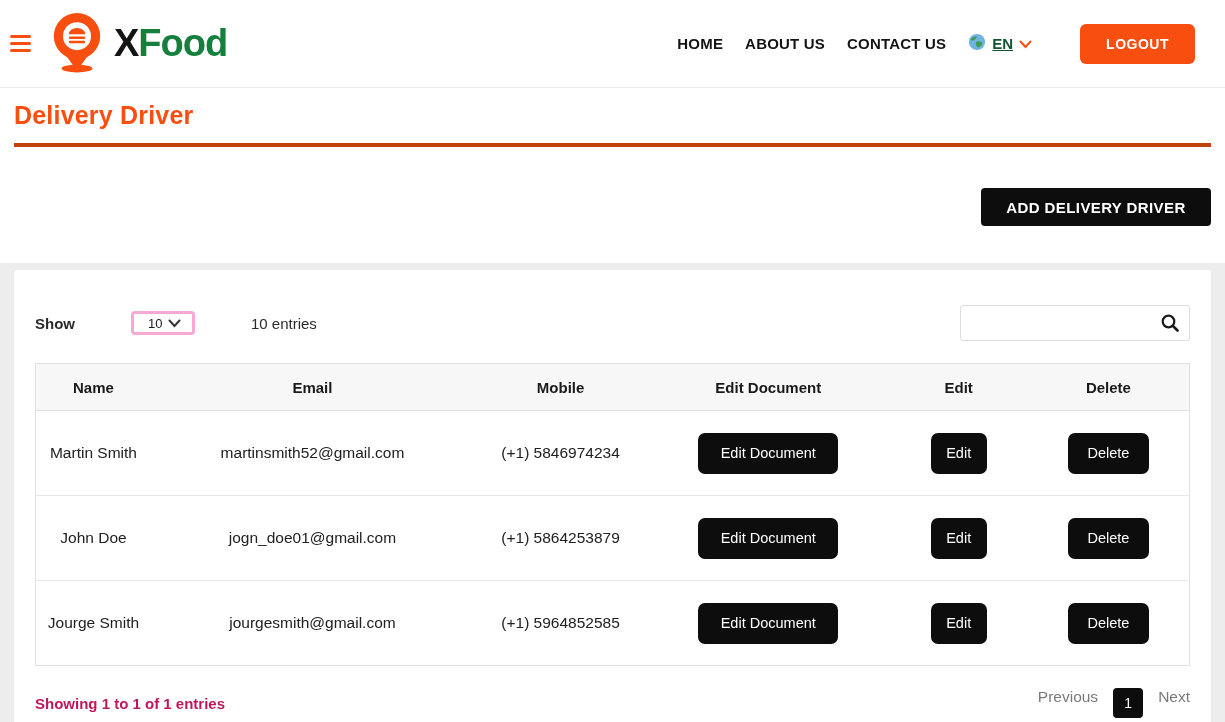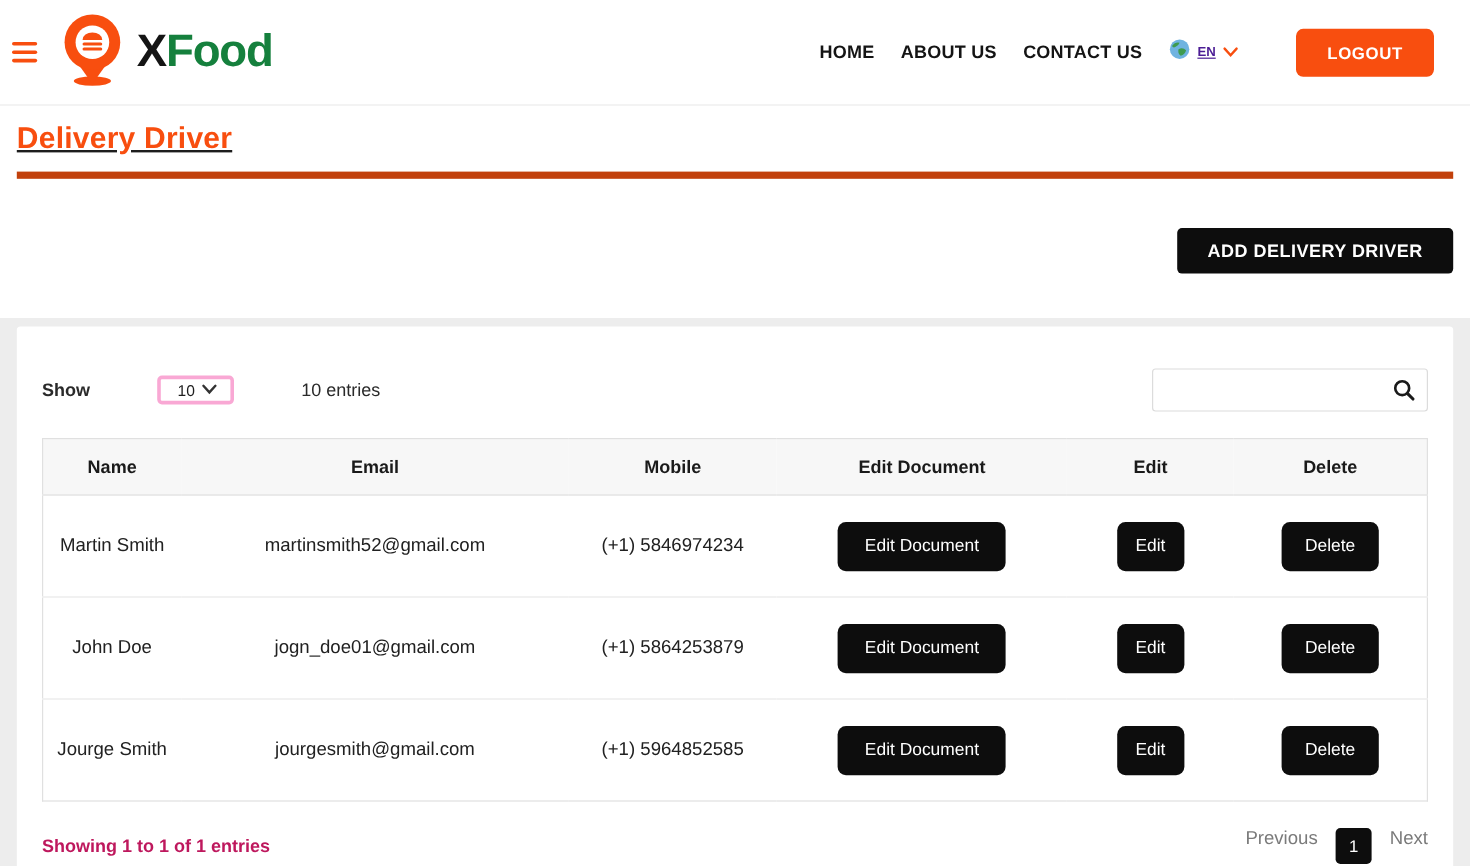--- a/index.html
+++ b/index.html
@@ -22,29 +22,29 @@
   .hamburger { width:24px; cursor:pointer; margin-right:14px; }
   .hamburger span { display:block; width:21px; height:3px; background:#F84E0F; border-radius:2px; margin:4px 0; }
   .brand { display:flex; align-items:center; gap:8px; cursor:pointer; }
   .brand-text { font-size:38px; font-weight:800; letter-spacing:-1px; }
   .brand-x { color:#141414; }
   .brand-food { color:#15803d; }
   .spacer { flex:1; }
   .nav { display:flex; align-items:center; gap:22px; }
   .nav-item { font-size:15px; font-weight:700; color:#141414; cursor:pointer; letter-spacing:.2px; }
   .lang { display:flex; align-items:center; gap:6px; cursor:pointer; }
-  .lang-code { color:#4c1d95; font-size:11px; font-weight:700;text-decoration:underline; }
+  .lang-code { color:#14532d; font-size:15px; font-weight:700;text-decoration:underline; }
   .logout-btn {
     margin-left:26px; background:#F84E0F; color:#fff; border:none;
     font-family:inherit; font-size:14px; font-weight:700; letter-spacing:.5px;
     padding:12px 26px; border-radius:6px; cursor:pointer;
   }
 
   
-  .title-wrap { margin:0 14px; border-bottom:6px solid #c2410c; padding:13px 0 13px;text-decoration:underline; }
+  .title-wrap { margin:0 14px; border-bottom:4px solid #c2410c; padding:13px 0 13px; }
   .page-title { color:#F84E0F; font-size:25px; font-weight:700; letter-spacing:.2px; }
 
   .actions-row { margin:17px 14px; padding:24px 0 20px; display:flex; justify-content:flex-end; }
   .add-btn {
     background:#0d0d0d; color:#fff; border:none; font-family:inherit;
     font-size:15px; font-weight:600; letter-spacing:.4px;
     width:230px; height:38px; border-radius:4px; cursor:pointer;
   }
 
   

